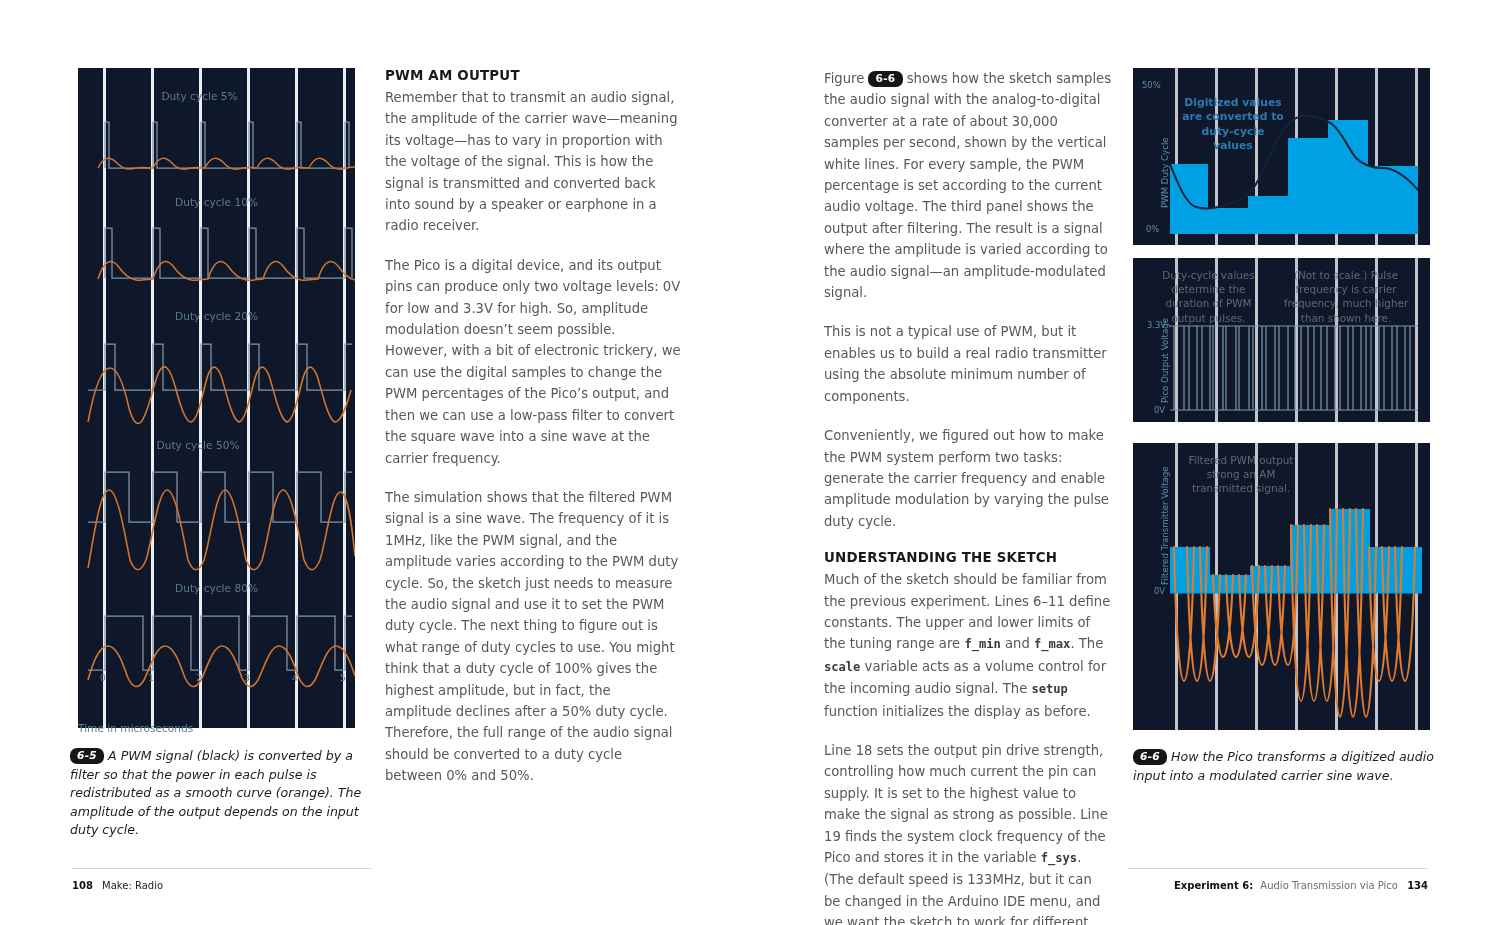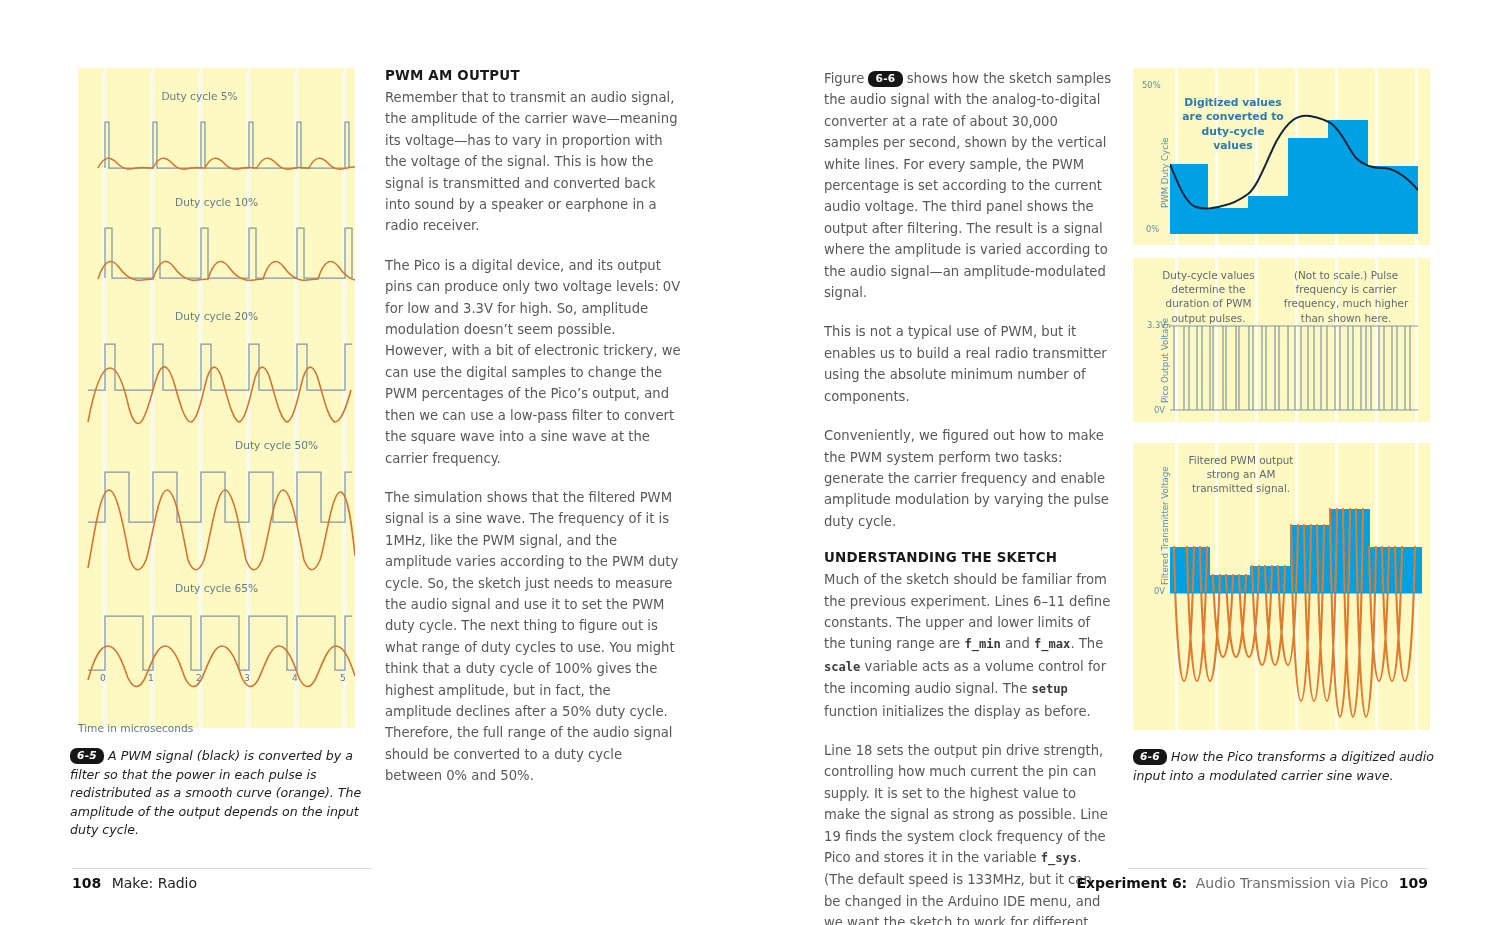--- a/index.html
+++ b/index.html
@@ -26,21 +26,21 @@
   .mono{font-family:"DejaVu Sans Mono", monospace;font-size:12.1px;color:#3a3a3c;font-weight:700;}
   .figref{
     display:inline-block;background:#161616;color:#ffffff;
     border-radius:7px;padding:1px 7px 2px 7px;
     font-family:"DejaVu Sans", sans-serif;
     font-size:10.6px;font-weight:700;letter-spacing:.3px;
     vertical-align:1px;line-height:13px;
   }
 
   
-  .panel{position:absolute;background:#fef9c3;text-decoration:underline;}
+  .panel{position:absolute;background:#0f172a;text-decoration:underline;}
   .gridline{position:absolute;top:0;bottom:0;width:3px;background:#f4fafd;opacity:.95;}
   .gridline-r{position:absolute;top:0;bottom:0;width:3px;background:#ffffff;opacity:.75;}
 
   .panel-label{
     position:absolute;font-family:"DejaVu Sans", sans-serif;
     font-size:10.6px;color:#5d7c8a;white-space:nowrap;
   }
   .axis-tick{
     position:absolute;font-family:"DejaVu Sans", sans-serif;
     font-size:8.4px;color:#5d8fa8;white-space:nowrap;
@@ -64,21 +64,21 @@
   
   .caption{
     position:absolute;width:300px;
     font-family:"DejaVu Sans", sans-serif;
     font-style:italic;font-size:12.6px;line-height:18.6px;color:#1e1e1e;
   }
 
   
   .footer{
     position:absolute;bottom:34px;
-    font-family:"DejaVu Sans", sans-serif;font-size:14px;color:#444;
+    font-family:"DejaVu Sans", sans-serif;font-size:10px;color:#444;
   }
   .footer b{color:#111;font-weight:700;}
   .footer .muted{color:#6d6d6d;}
   .rule{position:absolute;background:#d8d8d8;height:1px;}
   svg{display:block;}
 </style>
 </head>
 <body>
 
 <div class="page">
@@ -102,27 +102,27 @@
       <path d="M27,62 L27,12 L34,12 L34,62 L75,62 L75,12 L82,12 L82,62 L123,62 L123,12 L130,12 L130,62 L171,62 L171,12 L178,12 L178,62 L219,62 L219,12 L226,12 L226,62 L267,62 L267,12 L274,12 L274,62" fill="none" stroke="#7f97a6" stroke-width="1.25"></path>
       <path d="M20,63 C26,44 33,42 40,50 C47,60 52,63 58,64 C64,65 70,63 75,63 C81,44 88,42 95,50 C102,60 107,63 113,64 C119,65 125,63 130,63 C136,44 143,42 150,50 C157,60 162,63 168,64 C174,65 180,63 185,63 C191,44 198,42 205,50 C212,60 217,63 223,64 C229,65 235,63 240,63 C246,44 253,42 260,50 C267,60 272,63 277,64" fill="none" stroke="#d2752e" stroke-width="1.5"></path>
     </svg>
 
     <div class="panel-label" style="left:0;top:242px;width:277px;text-align:center;">Duty cycle 20%</div>
     <svg style="position:absolute;left:0;top:262px;" width="277" height="100" viewBox="0 0 277 100">
       <path d="M10,60 L27,60 L27,14 L37,14 L37,60 L75,60 L75,14 L85,14 L85,60 L123,60 L123,14 L133,14 L133,60 L171,60 L171,14 L181,14 L181,60 L219,60 L219,14 L229,14 L229,60 L267,60 L267,14 L274,14" fill="none" stroke="#7f97a6" stroke-width="1.25"></path>
       <path d="M10,92 C16,60 23,38 32,38 C41,38 47,60 51,78 C55,92 59,96 63,92 C70,84 74,60 80,44 C86,30 92,38 97,56 C102,74 107,92 113,92 C120,90 124,66 129,48 C134,32 140,34 145,52 C150,70 155,90 161,92 C168,90 172,66 177,48 C182,32 188,34 193,52 C198,70 203,90 209,92 C216,90 220,66 225,48 C230,32 236,34 241,52 C246,70 251,90 257,92 C263,92 268,78 273,60" fill="none" stroke="#d2752e" stroke-width="1.6"></path>
     </svg>
 
-    <div class="panel-label" style="left:0;top:371px;width:240px;text-align:right;">Duty cycle 50%</div>
+    <div class="panel-label" style="left:0;top:371px;width:240px;text-align:center;">Duty cycle 50%</div>
     <svg style="position:absolute;left:0;top:392px;" width="277" height="120" viewBox="0 0 277 120">
       <path d="M10,62 L27,62 L27,12 L51,12 L51,62 L75,62 L75,12 L99,12 L99,62 L123,62 L123,12 L147,12 L147,62 L171,62 L171,12 L195,12 L195,62 L219,62 L219,12 L243,12 L243,62 L267,62 L267,12 L274,12" fill="none" stroke="#7f97a6" stroke-width="1.25"></path>
       <path d="M10,108 C16,76 22,30 31,30 C40,30 47,76 52,100 C57,112 62,114 68,100 C74,82 80,30 89,30 C98,30 105,76 110,100 C115,112 120,114 126,100 C132,82 138,30 147,30 C156,30 163,76 168,100 C173,112 178,114 184,100 C190,82 196,30 205,30 C214,30 221,76 226,100 C231,112 236,114 242,100 C248,82 254,30 263,32 C270,34 274,66 277,96" fill="none" stroke="#d2752e" stroke-width="1.6"></path>
     </svg>
 
-    <div class="panel-label" style="left:0;top:514px;width:277px;text-align:center;">Duty cycle 65%</div>
+    <div class="panel-label" style="left:0;top:514px;width:277px;text-align:center;">Duty cycle 80%</div>
     <svg style="position:absolute;left:0;top:534px;" width="277" height="102" viewBox="0 0 277 102">
       <path d="M10,68 L27,68 L27,14 L65,14 L65,68 L75,68 L75,14 L113,14 L113,68 L123,68 L123,14 L161,14 L161,68 L171,68 L171,14 L209,14 L209,68 L219,68 L219,14 L257,14 L257,68 L267,68 L267,14 L274,14" fill="none" stroke="#7f97a6" stroke-width="1.25"></path>
       <path d="M10,78 C15,60 21,44 30,44 C39,44 45,62 50,76 C55,86 60,88 66,78 C72,66 78,44 87,44 C96,44 102,62 107,76 C112,86 117,88 123,78 C129,66 135,44 144,44 C153,44 159,62 164,76 C169,86 174,88 180,78 C186,66 192,44 201,44 C210,44 216,62 221,76 C226,86 231,88 237,78 C243,66 249,44 258,44 C267,44 273,62 277,74" fill="none" stroke="#d2752e" stroke-width="1.6"></path>
     </svg>
 
     <div class="axis-tick" style="left:25px;top:604px;transform:translateX(-50%);color:#5d7c8a;font-size:9.2px;">0</div>
     <div class="axis-tick" style="left:73px;top:604px;transform:translateX(-50%);color:#5d7c8a;font-size:9.2px;">1</div>
     <div class="axis-tick" style="left:121px;top:604px;transform:translateX(-50%);color:#5d7c8a;font-size:9.2px;">2</div>
     <div class="axis-tick" style="left:169px;top:604px;transform:translateX(-50%);color:#5d7c8a;font-size:9.2px;">3</div>
     <div class="axis-tick" style="left:217px;top:604px;transform:translateX(-50%);color:#5d7c8a;font-size:9.2px;">4</div>
@@ -278,16 +278,16 @@
   <div class="rule" style="right:72px;bottom:56px;width:300px;"></div>
 
   <div class="footer" style="left:72px;">
     <b>108</b>
     <span style="margin-left:6px;color:#222;">Make: Radio</span>
   </div>
 
   <div class="footer" style="right:72px;">
     <b>Experiment 6:</b>
     <span class="muted" style="margin-left:4px;">Audio Transmission via Pico</span>
-    <b style="margin-left:6px;">109</b>
+    <b style="margin-left:6px;">134</b>
   </div>
 
 </div>
 
 </body></html>

